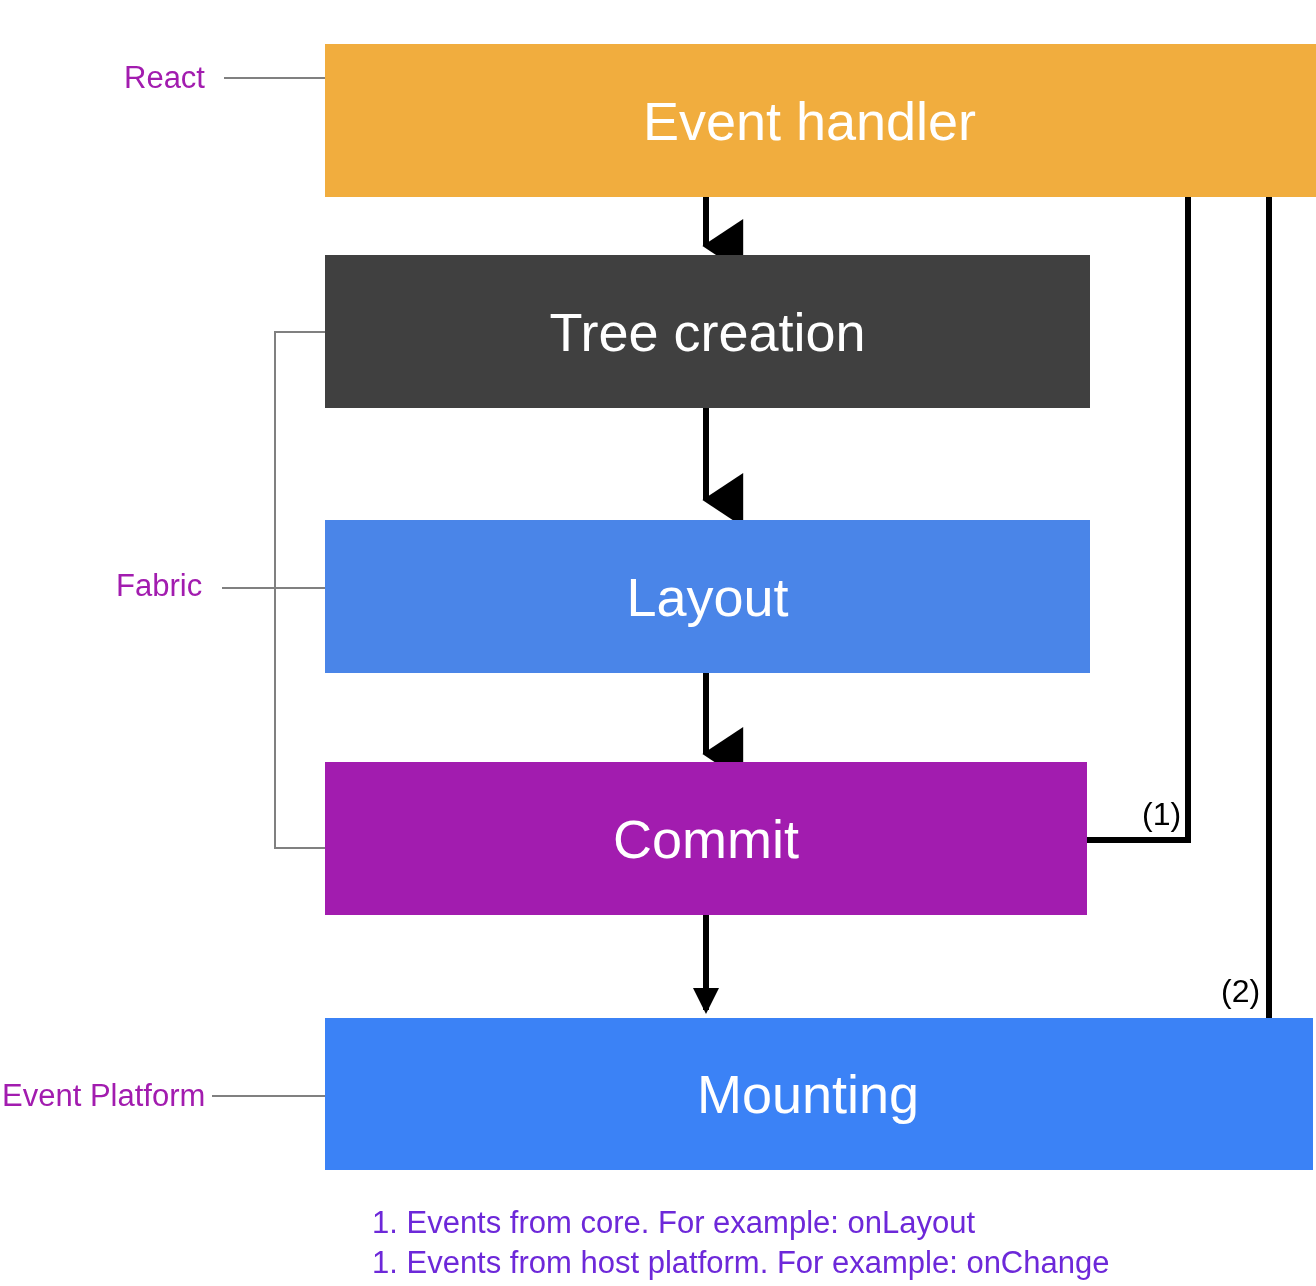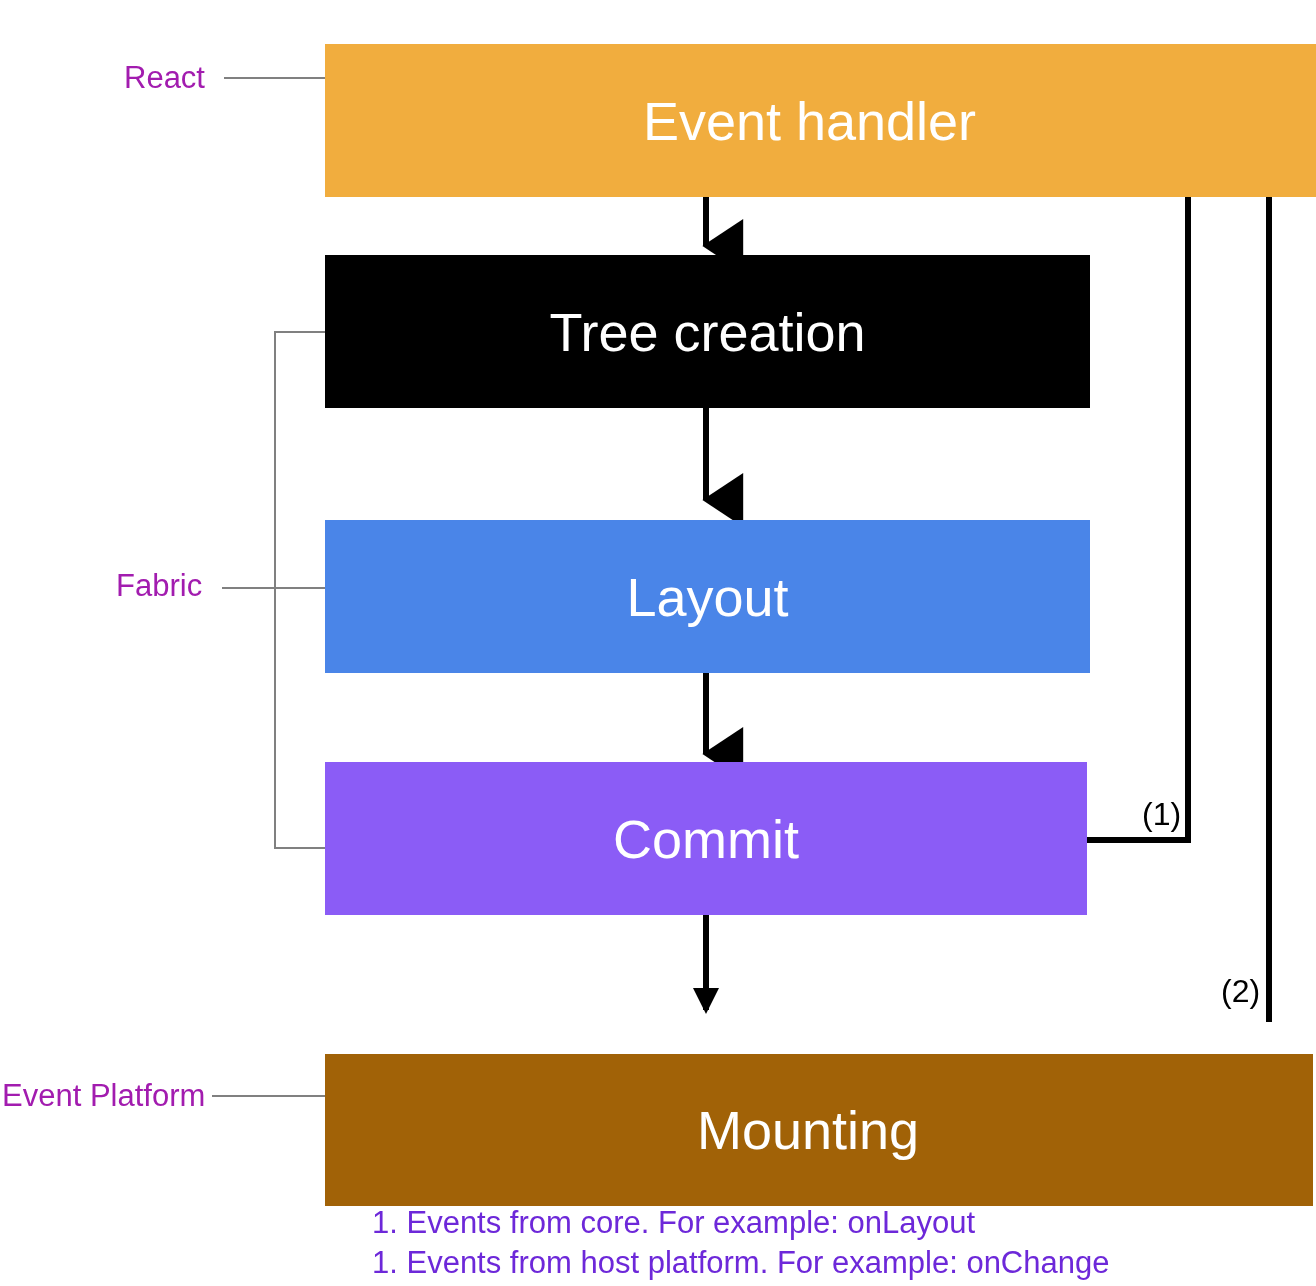--- a/index.html
+++ b/index.html
@@ -148,33 +148,33 @@
     <polygon points="1175,180 1201,180 1188,154" fill="#000000"></polygon>
 
     <line x1="1269" y1="1022" x2="1269" y2="168" stroke="#000000" stroke-width="6"></line>
     <polygon points="1256,180 1282,180 1269,154" fill="#000000"></polygon>
   </svg>
 
   <div class="node-box" id="box-event-handler" style="background: rgb(241, 173, 62); color: rgb(255, 255, 255);">
     <span class="node-label">Event handler</span>
   </div>
 
-  <div class="node-box" id="box-tree-creation" style="background: #000000; color: rgb(255, 255, 255);">
+  <div class="node-box" id="box-tree-creation" style="background: #404040; color: rgb(255, 255, 255);">
     <span class="node-label">Tree creation</span>
   </div>
 
   <div class="node-box" id="box-layout" style="background: rgb(74, 133, 232); color: rgb(255, 255, 255);">
     <span class="node-label">Layout</span>
   </div>
 
-  <div class="node-box" id="box-commit" style="background: #8b5cf6; color: rgb(255, 255, 255);">
+  <div class="node-box" id="box-commit" style="background: #a21caf; color: rgb(255, 255, 255);">
     <span class="node-label">Commit</span>
   </div>
 
-  <div class="node-box" id="box-mounting" style="background: #a16207; color: rgb(255, 255, 255); margin-top: 36px;">
+  <div class="node-box" id="box-mounting" style="background: #3b82f6; color: rgb(255, 255, 255);">
     <span class="node-label">Mounting</span>
   </div>
 
   <div class="side-label" id="label-react">React</div>
   <div class="side-label" id="label-fabric">Fabric</div>
   <div class="side-label" id="label-host-platform">Event Platform</div>
 
   <div class="ref-label" id="label-ref-1">(1)</div>
   <div class="ref-label" id="label-ref-2">(2)</div>
 

